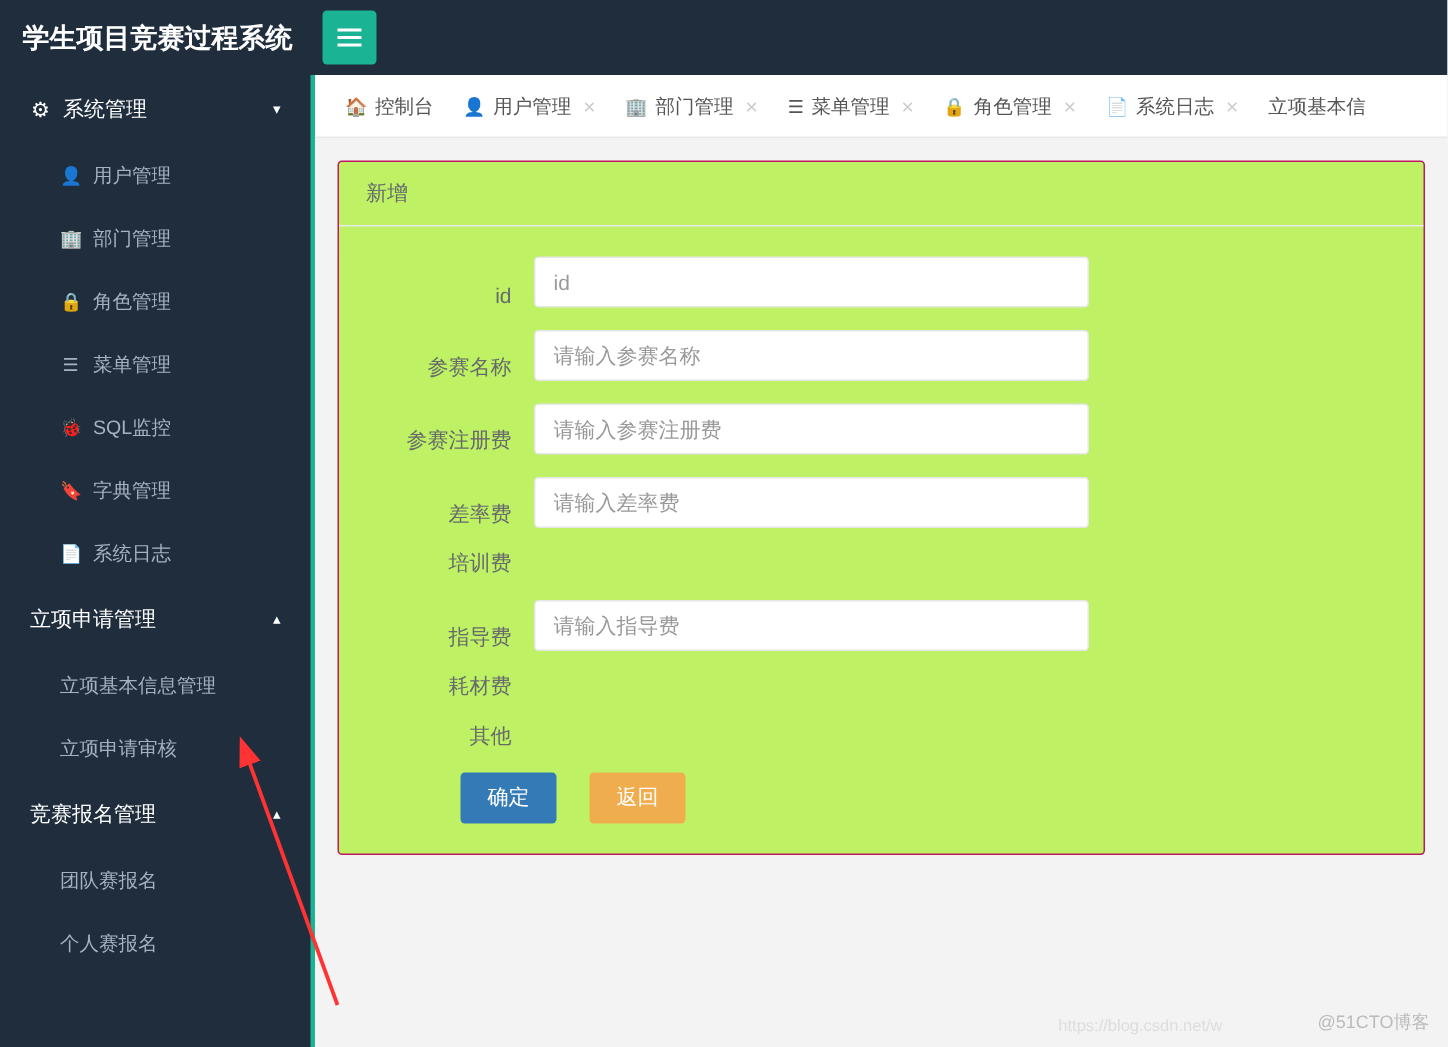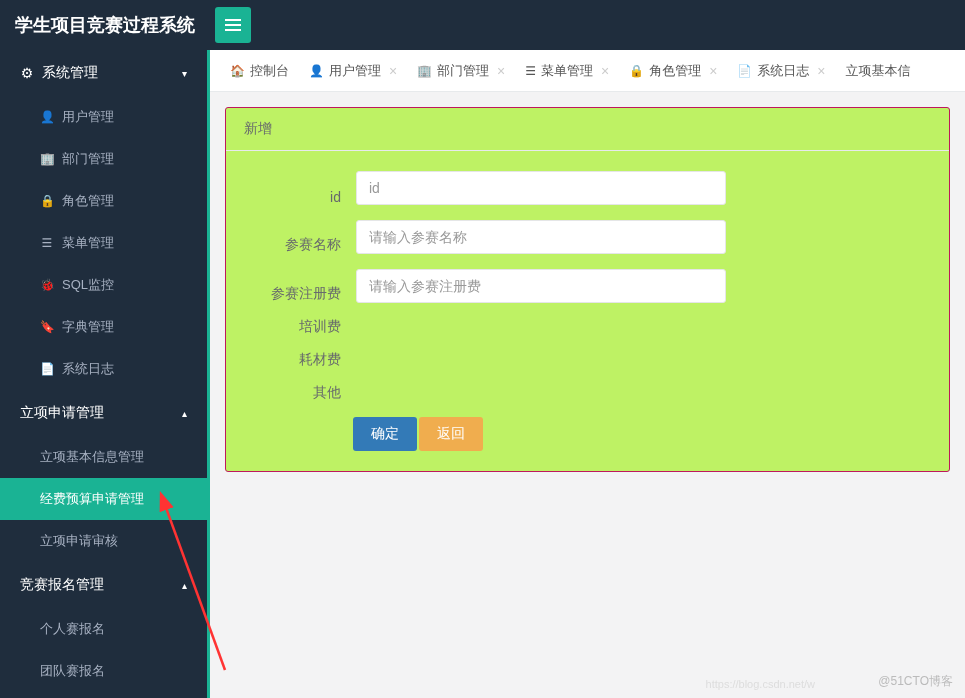--- a/index.html
+++ b/index.html
@@ -35,21 +35,21 @@
     .panel { background: #bef264; border: 1px solid #be185d; border-radius: 3px; }
     .panel-header { padding: 12px 18px; border-bottom: 1px solid #e7eaec; color: #676a6c; font-size: 14px; }
     .panel-body { padding: 20px; }
     
     .form-row { display: flex; align-items: flex-end; margin-bottom: 15px; }
     .form-label { width: 110px; text-align: right; padding-right: 15px; color: #676a6c; font-size: 14px; }
     .form-input { flex: 1; max-width: 370px; }
     .form-input input { width: 100%; padding: 8px 12px; border: 1px solid #e5e6e7; border-radius: 3px; font-size: 14px; color: #555; }
     .form-input input::placeholder { color: #999; }
     
-    .form-buttons { margin-left: 107px; display: flex; gap: 2px; }
+    .form-buttons { margin-left: 61px; display: flex; gap: 22px; }
     .btn { padding: 8px 18px; border: none; border-radius: 3px; font-size: 14px; cursor: pointer; color: #fff; }
     .btn-primary { background: #337ab7; }
     .btn-warning { background: #f0ad4e; text-align: right; }
     
     .watermark { position: fixed; bottom: 8px; right: 12px; color: #bbb; font-size: 12px; pointer-events: none; text-align: right; }
     .watermark2 { position: fixed; bottom: 8px; right: 150px; color: #ddd; font-size: 11px; pointer-events: none; }
     
     .arrow-annotation { position: fixed; left: 150px; top: 490px; pointer-events: none; }
   </style>
 </head>
@@ -110,40 +110,37 @@
     <div class="menu-group">
       <div class="menu-header">
         <span class="left">
             <span>立项申请管理</span>
           </span>
         <span class="caret">▴</span>
       </div>
       <div class="menu-item">
           <span>立项基本信息管理</span>
         </div>
-      <div class="menu-item active">
-          <span>经费预算申请管理</span>
-        </div>
       <div class="menu-item">
           <span>立项申请审核</span>
         </div>
     </div>
 
     <div class="menu-group">
       <div class="menu-header">
         <span class="left">
             <span>竞赛报名管理</span>
           </span>
         <span class="caret">▴</span>
       </div>
       <div class="menu-item">
+          <span>团队赛报名</span>
+        </div>
+      <div class="menu-item">
           <span>个人赛报名</span>
-        </div>
-      <div class="menu-item">
-          <span>团队赛报名</span>
         </div>
     </div>
 
   </div>
 
   <div class="main">
     <div class="tabs">
       <div class="tab home">
           <span class="tab-icon">🏠</span>
           <span>控制台</span>
@@ -189,21 +186,29 @@
           </div>
           <div class="form-row">
             <div class="form-label">参赛名称</div>
             <div class="form-input"><input type="text" placeholder="请输入参赛名称" style=""></div>
           </div>
           <div class="form-row">
             <div class="form-label">参赛注册费</div>
             <div class="form-input"><input type="text" placeholder="请输入参赛注册费" style=""></div>
           </div>
           <div class="form-row">
+            <div class="form-label">差率费</div>
+            <div class="form-input"><input type="text" placeholder="请输入差率费" style=""></div>
+          </div>
+          <div class="form-row">
             <div class="form-label">培训费</div>
+          </div>
+          <div class="form-row">
+            <div class="form-label">指导费</div>
+            <div class="form-input"><input type="text" placeholder="请输入指导费" style=""></div>
           </div>
           <div class="form-row">
             <div class="form-label">耗材费</div>
           </div>
           <div class="form-row">
             <div class="form-label">其他</div>
           </div>
 
           <div class="form-buttons">
             <button class="btn btn-primary">确定</button>

